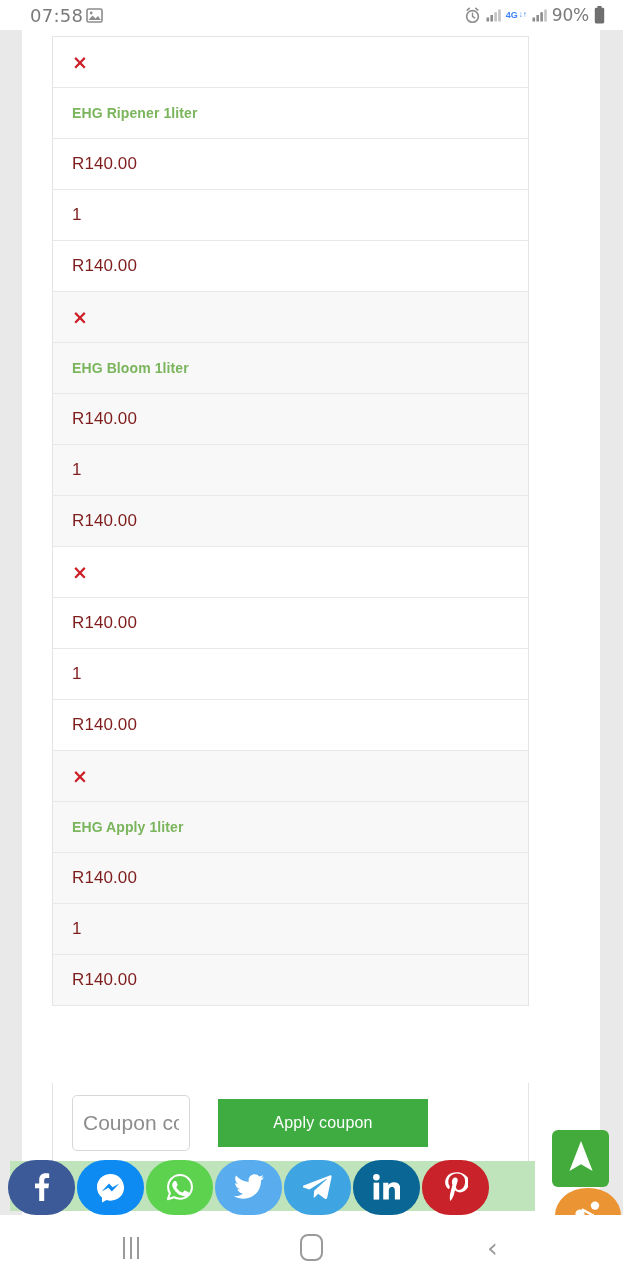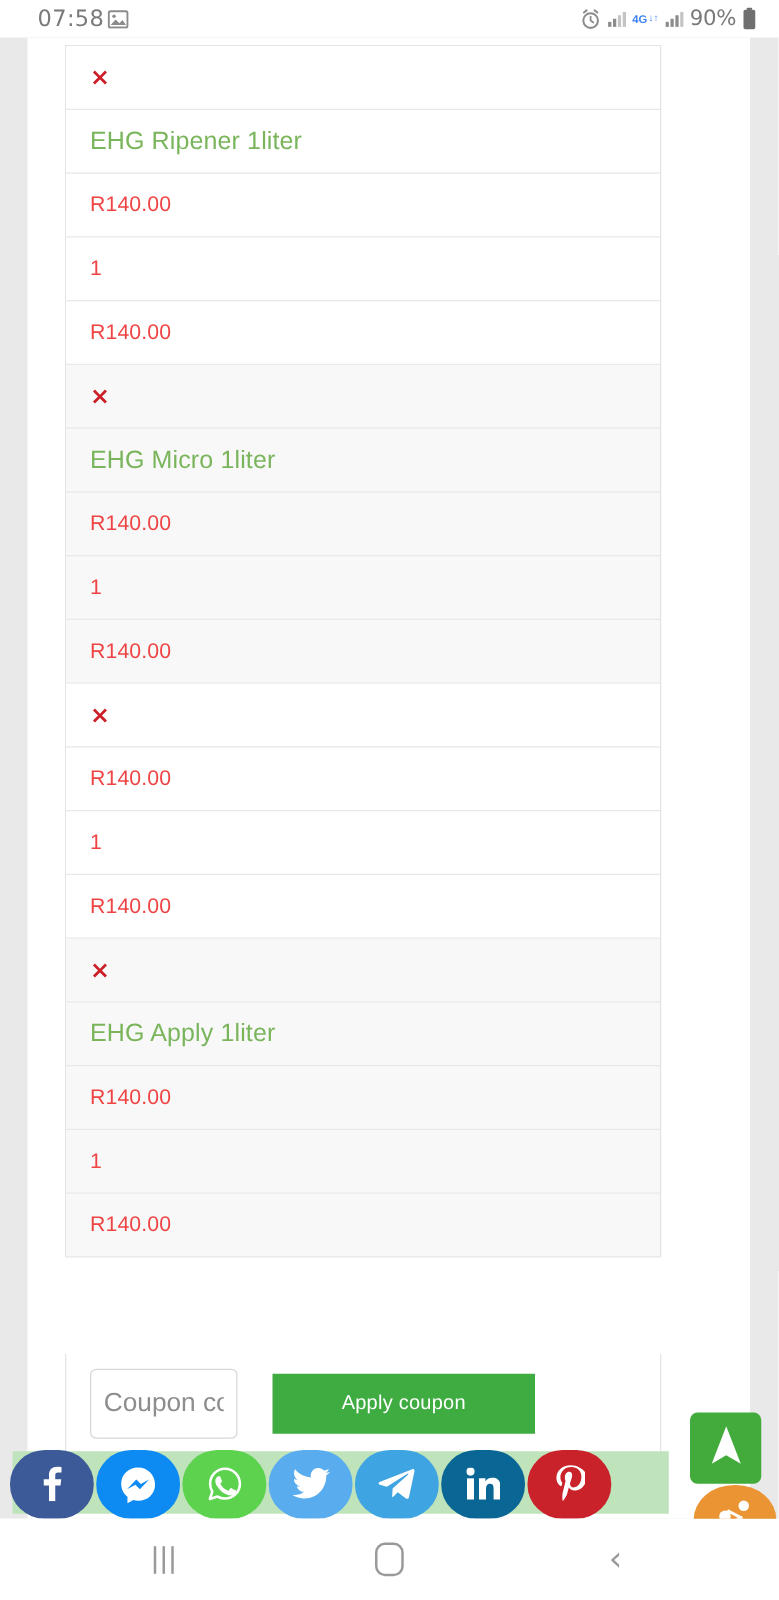--- a/index.html
+++ b/index.html
@@ -95,27 +95,28 @@
   .remove-x {
     color: #cc1f28;
     font-size: 19px;
     font-weight: 700;
     line-height: 1;
     font-family: "DejaVu Sans", sans-serif;
     cursor: pointer;
   }
   .prod-name {
     color: #7ab55c;
-    font-size: 20px;
+    font-size: 14px;
     letter-spacing: .1px;
     text-decoration: none;
     cursor: pointer;
+    font-weight: bold;
   }
   .cell-text {
-    color: #ef4444;
+    color: #7f1d1d;
     font-size: 17px;
     letter-spacing: .1px;
   }
 
   
   #coupon-row {
     position: absolute;
     left: 52px;
     top: 1053px;
     width: 477px;
@@ -338,21 +339,21 @@
         <div class="cart-row">
           <span class="cell-text">R140.00</span>
         </div>
       </div>
 
       <div class="cart-item even">
         <div class="cart-row row-remove">
           <span class="remove-x">×</span>
         </div>
         <div class="cart-row">
-          <a class="prod-name" href="#">EHG Micro 1liter</a>
+          <a class="prod-name" href="#">EHG Bloom 1liter</a>
         </div>
         <div class="cart-row">
           <span class="cell-text">R140.00</span>
         </div>
         <div class="cart-row">
           <span class="cell-text">1</span>
         </div>
         <div class="cart-row">
           <span class="cell-text">R140.00</span>
         </div>

